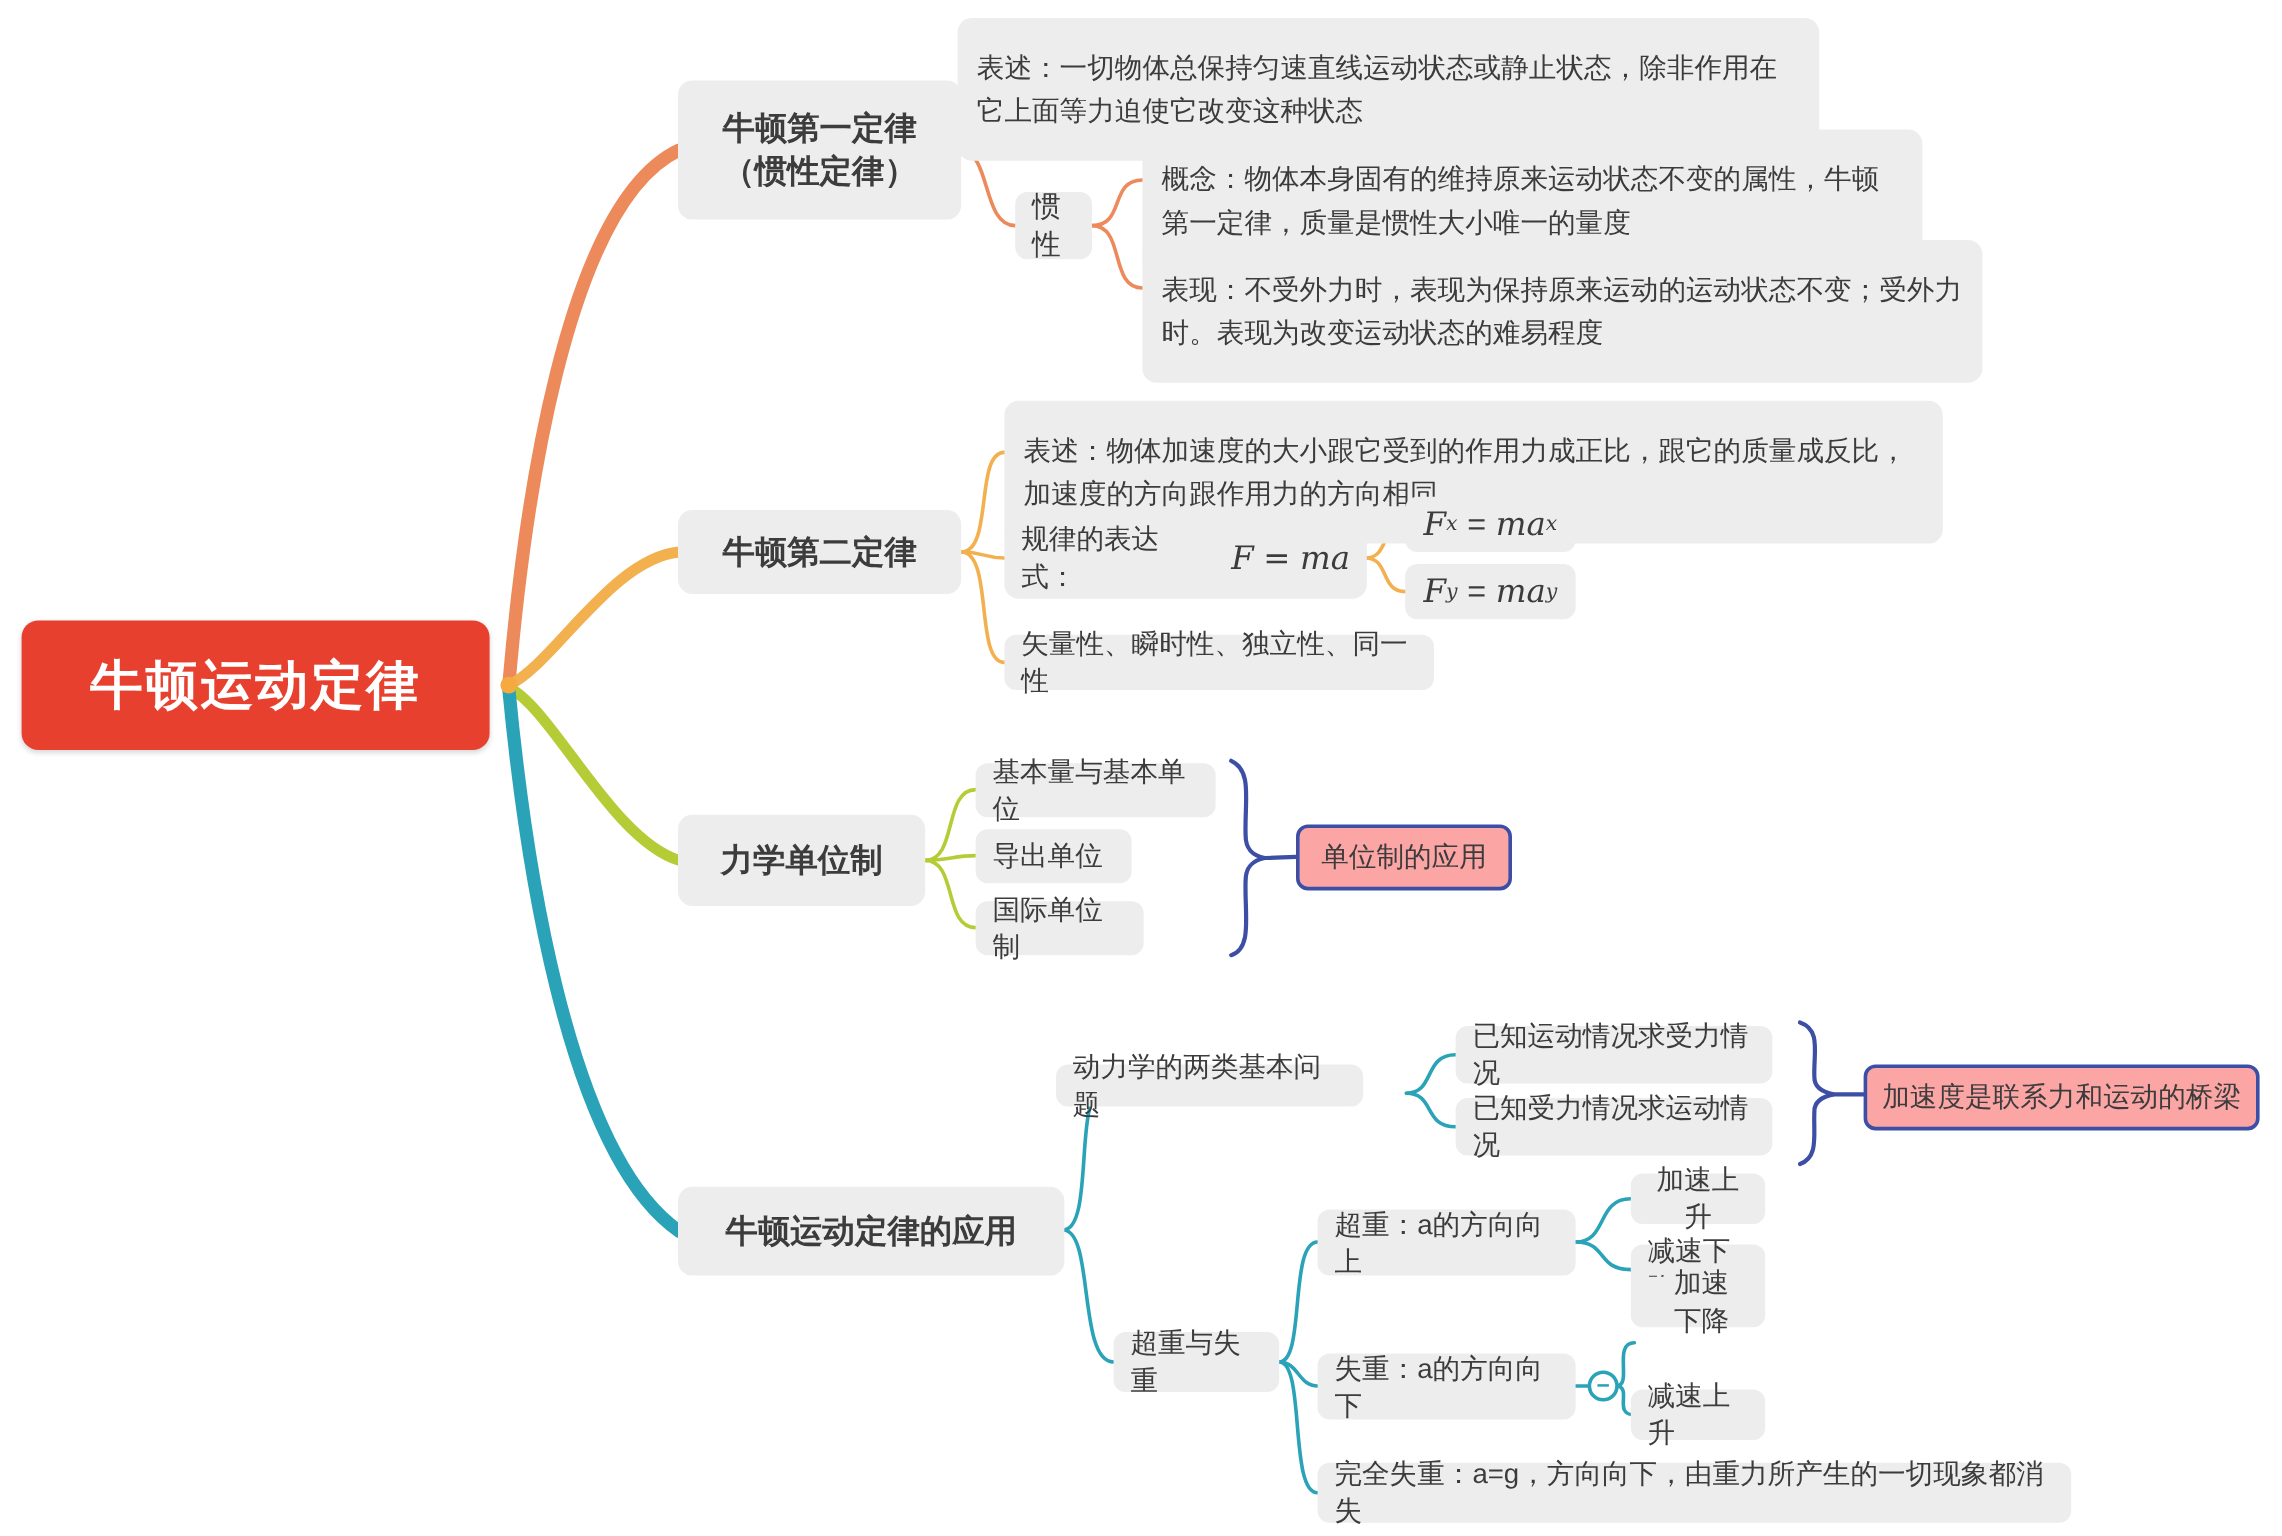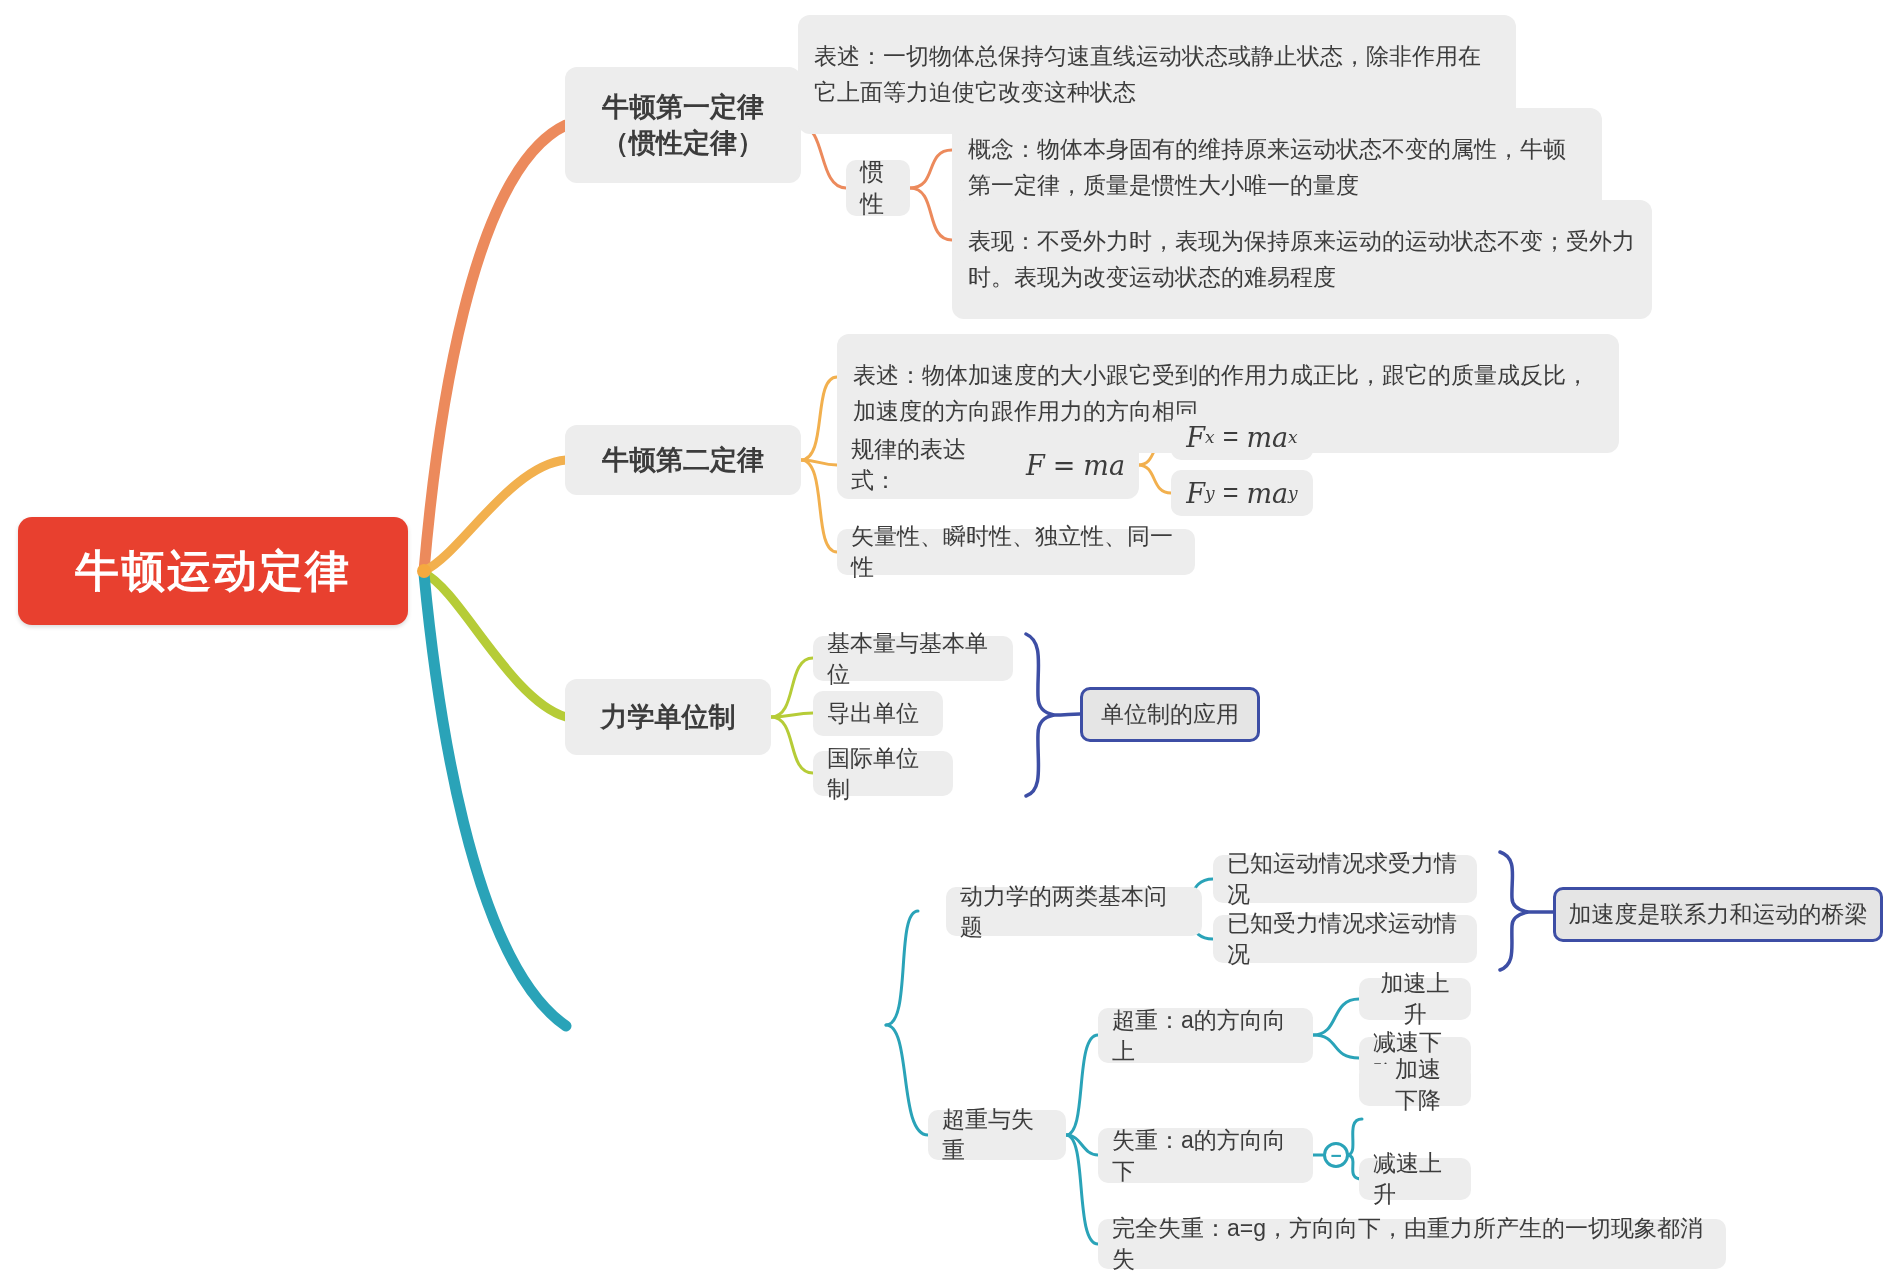--- a/index.html
+++ b/index.html
@@ -5,21 +5,21 @@
   html,body{margin:0;padding:0;background:#ffffff;}
   .canvas{position:relative;width:1902px;height:1280px;overflow:hidden;
           font-family:"Liberation Sans","DejaVu Sans",sans-serif;color:#3C3C3C;}
   svg.links{position:absolute;left:0;top:0;}
   .node{position:absolute;box-sizing:border-box;background:#EDEDED;border-radius:10px;
         display:flex;align-items:center;}
   .topic{font-weight:bold;justify-content:center;text-align:center;font-size:27px;
          border-radius:12px;line-height:1.35;}
   .detail{padding:24px 16px;line-height:1.55;font-size:23px;border-radius:12px;}
   .leaf{padding:0 14px;font-size:23px;}
-  .outlined{background:#e5e5e5;border:3px solid #3D4EA5;justify-content:center;
+  .outlined{background:#fca5a5;border:3px solid #3D4EA5;justify-content:center;
             font-size:23px;border-radius:10px;}
   .root{background:#E8402F;color:#ffffff;font-weight:bold;font-size:44px;
         justify-content:center;border-radius:14px;letter-spacing:2px;
         box-shadow:0 2px 4px rgba(0,0,0,0.15);}
   .math{font-family:"DejaVu Serif","Liberation Serif",serif;font-style:italic;}
   .expr-math{font-size:30px;margin-left:20px;}
   .formula{font-size:27px;justify-content:center;}
   .formula sub{font-size:17px;font-style:italic;font-family:"DejaVu Serif",serif;}
   .formula .eq{margin:0 8px;font-style:normal;}
   .collapse{position:absolute;width:26px;height:26px;border-radius:50%;background:#fff;
@@ -143,21 +143,24 @@
   <div class="node leaf" style="left:813px;top:691px;width:130px;height:45px;">
     <span>导出单位</span>
   </div>
   <div class="node leaf" style="left:813px;top:751px;width:140px;height:45px;">
     <span>国际单位制</span>
   </div>
   <div class="node outlined" style="left:1080px;top:687px;width:180px;height:55px;">
     <span>单位制的应用</span>
   </div>
 
-  <div class="node leaf" style="left:946px;top:887px;width:256px;height:49px;">
+  <div class="node topic" style="left:565px;top:989px;width:322px;height:74px;">
+    <span>牛顿运动定律的应用</span>
+  </div>
+  <div class="node leaf" style="left:880px;top:887px;width:256px;height:35px;">
     <span>动力学的两类基本问题</span>
   </div>
   <div class="node leaf" style="left:1213px;top:855px;width:264px;height:48px;">
     <span>已知运动情况求受力情况</span>
   </div>
   <div class="node leaf" style="left:1213px;top:915px;width:264px;height:48px;">
     <span>已知受力情况求运动情况</span>
   </div>
   <div class="node outlined" style="left:1553px;top:887px;width:330px;height:55px;">
     <span>加速度是联系力和运动的桥梁</span>

